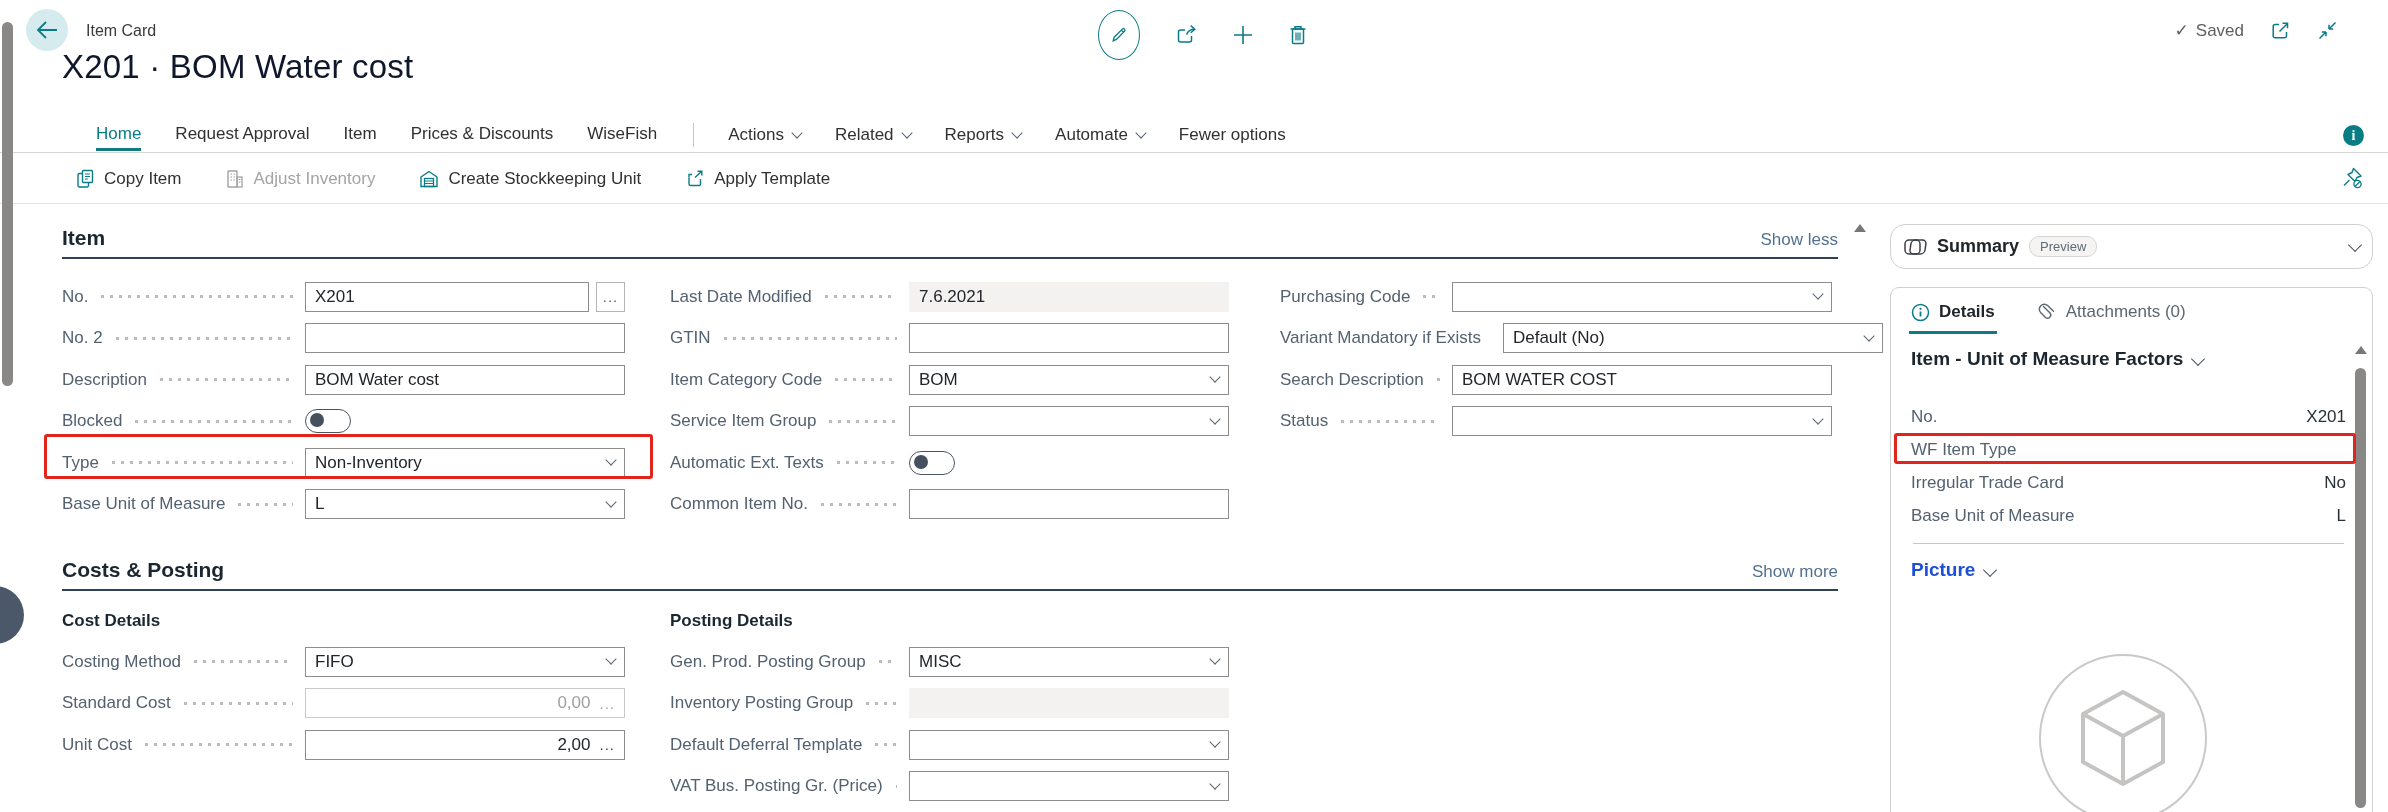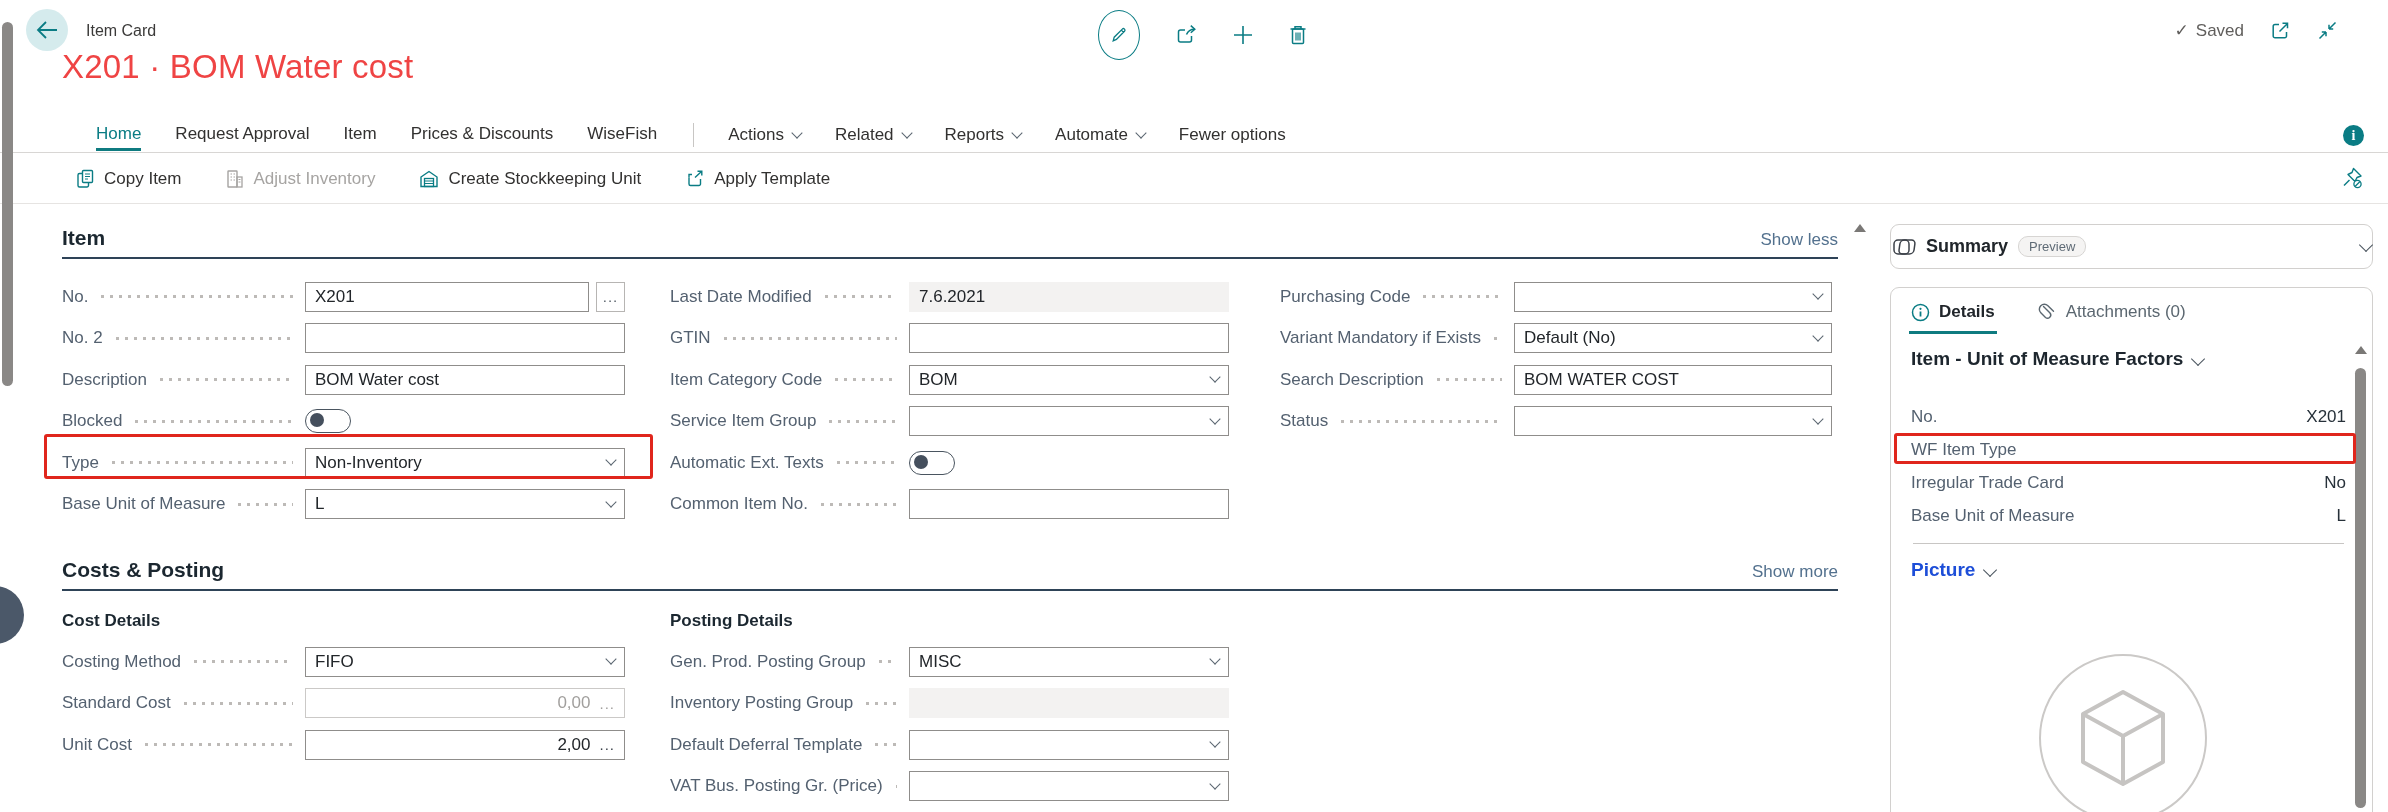--- a/index.html
+++ b/index.html
@@ -6,21 +6,21 @@
   html,body { width:2388px; height:812px; overflow:hidden; background:#fff;
     font-family:"Liberation Sans", sans-serif; color:#323130; }
   body { position:relative; }
   svg { display:block; }
 
   
   #hdr { position:absolute; left:0; top:0; width:2360px; height:118px; background:#fff;padding-left:24px; }
   .back-circle { position:absolute; left:26px; top:9px; width:42px; height:42px; border-radius:50%;
     background:#d5ebed; display:flex; align-items:center; justify-content:center; cursor:pointer; }
   .page-caption { position:absolute; left:86px; top:22px; font-size:16px; color:#3b3a39; }
-  .page-title { position:absolute; left:62px; top:48px; font-size:33px; font-weight:400; color:#ef4444; letter-spacing:.2px; }
+  .page-title { position:absolute; left:62px; top:48px; font-size:33px; font-weight:400; color:#0f172a; letter-spacing:.2px; }
   .hdr-center { position:absolute; left:1098px; top:10px; display:flex; align-items:center; gap:34px; }
   .pencil-ellipse { width:42px; height:50px; border:1.6px solid #0a7c84; border-radius:50%;
     display:flex; align-items:center; justify-content:center; cursor:pointer; }
   .hdr-icon { cursor:pointer; }
   .hdr-right { position:absolute; right:22px; top:20px; display:flex; align-items:center; gap:26px; }
   .saved-wrap { display:flex; align-items:center; gap:7px; color:#605e5c; font-size:17px; }
 
   
   #ribbon { position:absolute; left:0; top:118px; width:2388px; height:35px;
     border-bottom:1px solid #d8d6d4; display:flex; align-items:center; padding-left:96px; }
@@ -51,21 +51,21 @@
   .sec-rule { width:1776px; border-bottom:2px solid #2e4357; margin-top:7px; }
   .grid { display:flex; width:1776px; margin-top:17px; }
   .fcol1 { width:563px; margin-right:45px; }
   .fcol2 { width:559px; margin-right:51px; }
   .fcol3 { width:552px; }
   .field { height:41.5px; display:flex; align-items:center; }
   .flabel { font-size:17px; color:#546170; white-space:nowrap; }
   .leader { flex:1; height:3px; margin:0 12px 0 10px; background-repeat:repeat-x; background-position:left center;
     background-image:radial-gradient(circle, #bdbab7 1.5px, transparent 1.8px); background-size:9px 3px; }
   .control { width:320px; flex-shrink:0; display:flex; align-items:center; }
-  .fcol3 .control { width:318px; }
+  .fcol3 .control { width:380px; }
   .tb { height:30px; border:1px solid #8f8d8b; background:#fff; display:flex; align-items:center;
     padding:0 9px; font-size:17px; color:#22262a; flex:1; min-width:0; }
   .tb .chev-s { margin-left:auto; }
   .tb.num { justify-content:flex-end; gap:9px; }
   .tb.ro { background:#f3f2f1; border:1px solid transparent; }
   .tb.dis { border-color:#cbc9c7; color:#a19f9d; }
   .assist-btn { width:29px; height:30px; margin-left:7px; border:1px solid #b7b5b3; background:#fff;
     color:#565f68; font-size:15px; letter-spacing:1px; cursor:pointer; flex-shrink:0;
     display:flex; align-items:center; justify-content:center; font-family:inherit; }
   .assist-in { color:#3a4149; letter-spacing:1px; font-size:15px; cursor:pointer; }
@@ -83,22 +83,22 @@
   #hl-type { left:44px; top:434px; width:609px; height:45px; }
 
   
   #m-scroll { position:absolute; left:1853px; top:224px; width:14px; height:588px; }
   .scroll-up { width:0; height:0; border-left:6px solid transparent; border-right:6px solid transparent;
     border-bottom:8px solid #7a7876; margin:0 auto; }
   #m-thumb { position:absolute; left:1.5px; top:22px; width:11px; height:364px; background:#8a8886; border-radius:6px; }
 
   
   #sum-card { position:absolute; left:1890px; top:224px; width:483px; height:45px;
-    border:1px solid #d2d0ce; border-radius:9px; background:#fff; display:flex; align-items:center;
-    padding:0 1px; z-index:2; }
+    border:1px solid #d2d0ce; border-radius:15px; background:#fff; display:flex; align-items:center;
+    padding:0 12px; z-index:2; }
   .sum-title { font-size:18px; font-weight:bold; color:#21262b; margin-left:10px; }
   .badge { margin-left:10px; font-size:13px; color:#5f6b76; background:#f5f4f3; border:1px solid #d7d5d3;
     border-radius:10px; padding:2px 10px; }
   .chev-m { width:10px; height:10px; border-right:1.7px solid #4a545e; border-bottom:1.7px solid #4a545e;
     transform:rotate(45deg); }
   #sum-card .chev-m { margin-left:auto; margin-top:-4px; }
 
   #det-card { position:absolute; left:1890px; top:287px; width:483px; height:560px;
     border:1px solid #d2d0ce; border-radius:9px; background:#fff; z-index:2; }
   .tabs { position:absolute; left:20px; top:14px; display:flex; gap:42px; }

